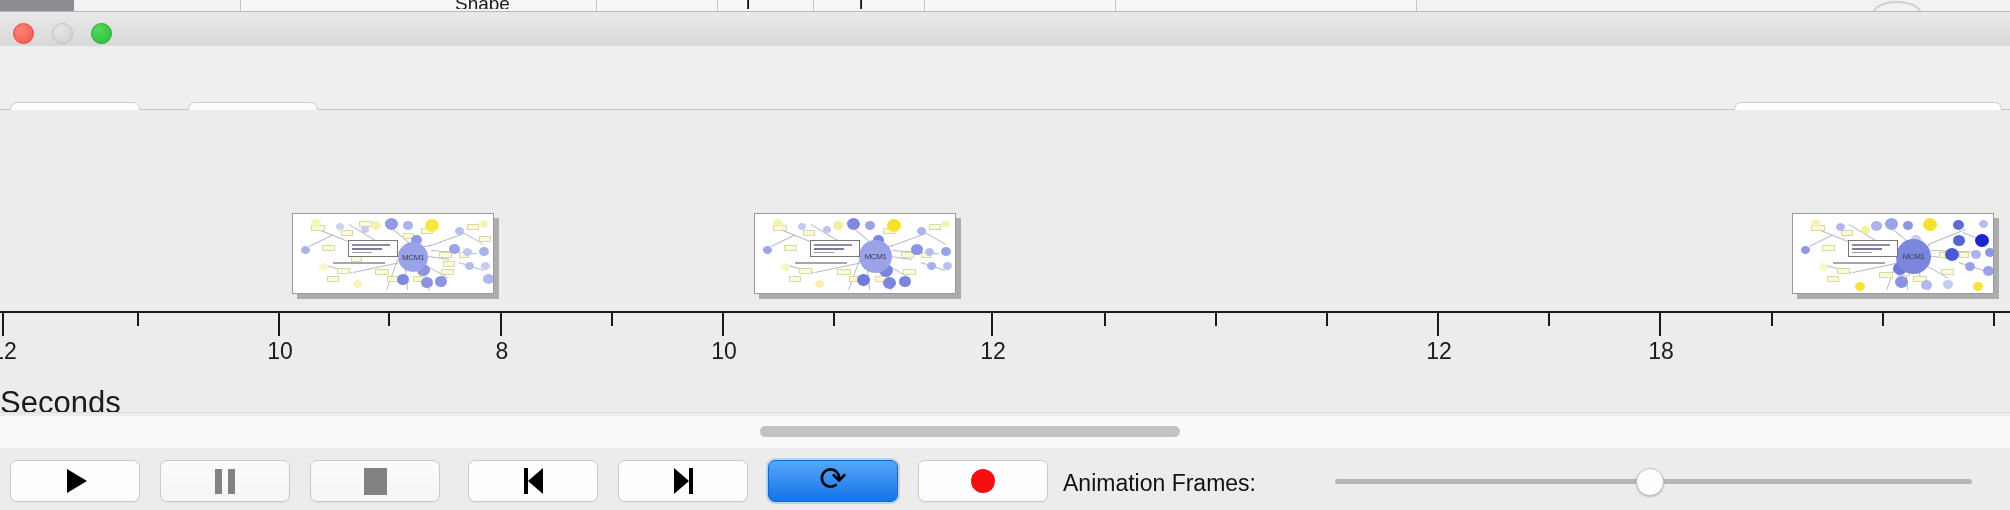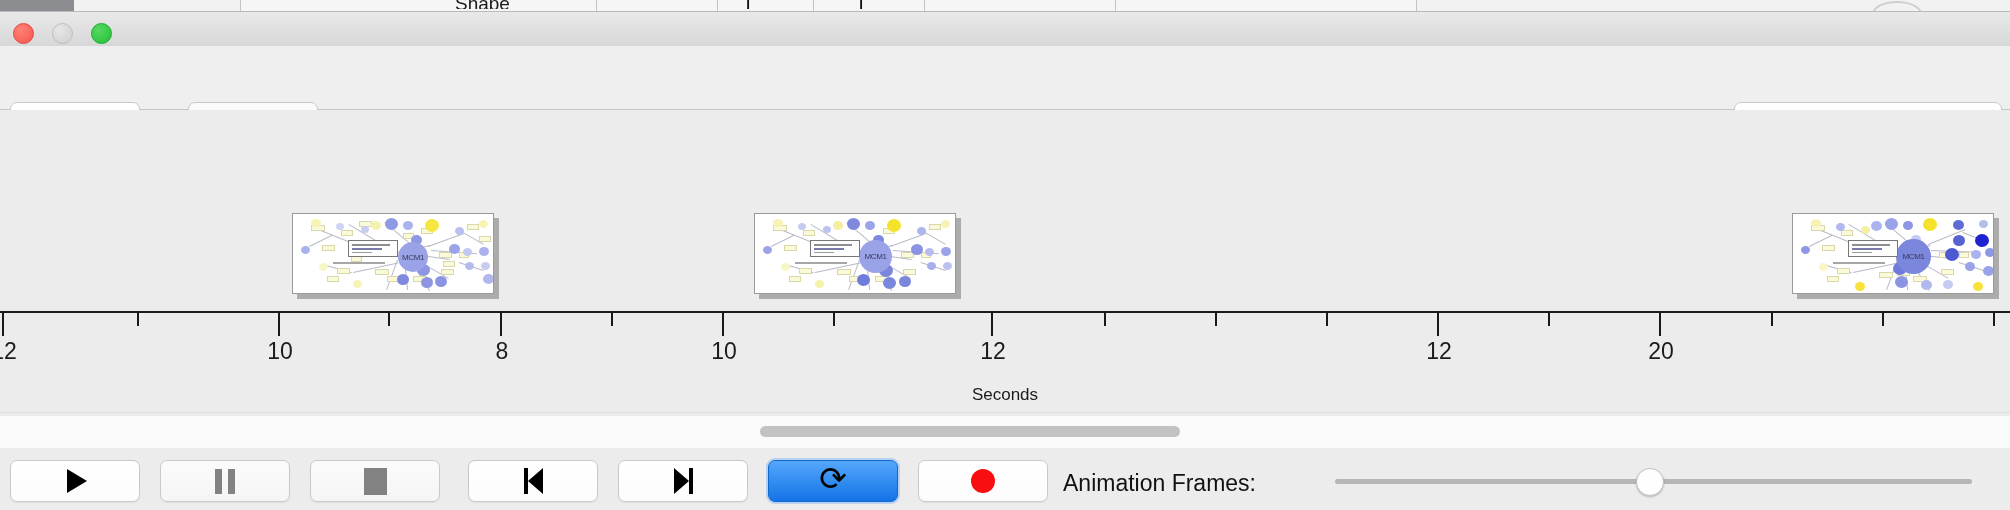--- a/index.html
+++ b/index.html
@@ -125,22 +125,22 @@
   .tick {
     position: absolute; top: 203px; width: 2px; background: #1a1a1a;
   }
   .tick.major { height: 23px; }
   .tick.minor { height: 13px; }
   .tick-label {
     position: absolute; top: 228px; font-size: 23px; color: #1b1b1b;
     transform: translateX(-50%); white-space: nowrap;
   }
   .axis-title {
-    position: absolute; top: 275px; width: 2010px; text-align: center;
-    font-size: 17px; color: #1b1b1b;
+    position: absolute; top: 275px; width: 2010px; 
+    font-size: 31px; color: #1b1b1b;
   }
 
   
   .frame {
     position: absolute; width: 200px; height: 79px;
     background: #ffffff;
     border: 1px solid #9a9a9a;
     box-shadow: 5px 5px 0 rgba(120,120,120,0.55);
     overflow: hidden;
   }
@@ -520,21 +520,21 @@
     <div class="tick minor" style="left:1771px;"></div>
     <div class="tick minor" style="left:1882px;"></div>
     <div class="tick minor" style="left:1993px;"></div>
 
     <div class="tick-label" style="left:4px;">12</div>
     <div class="tick-label" style="left:280px;">10</div>
     <div class="tick-label" style="left:502px;">8</div>
     <div class="tick-label" style="left:724px;">10</div>
     <div class="tick-label" style="left:993px;">12</div>
     <div class="tick-label" style="left:1439px;">12</div>
-    <div class="tick-label" style="left:1661px;">20</div>
+    <div class="tick-label" style="left:1661px;">18</div>
 
     <div class="axis-title">Seconds</div>
   </div>
 
   <div class="scroll-region">
     <div class="scroll-track-top"></div>
     <div class="scroll-thumb"></div>
   </div>
 
   <div class="controls">

